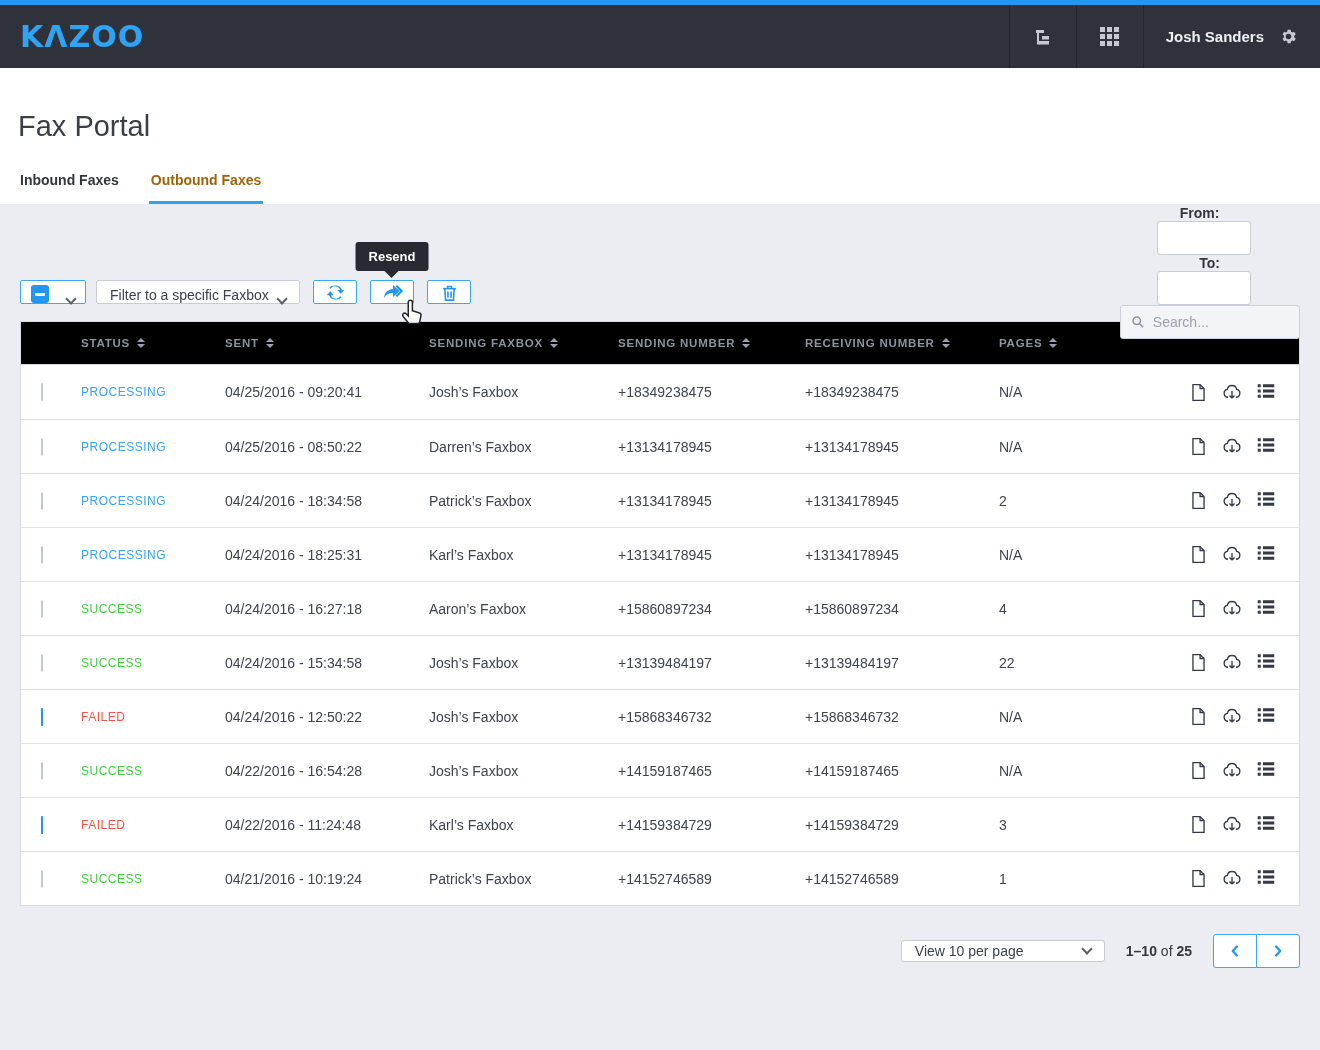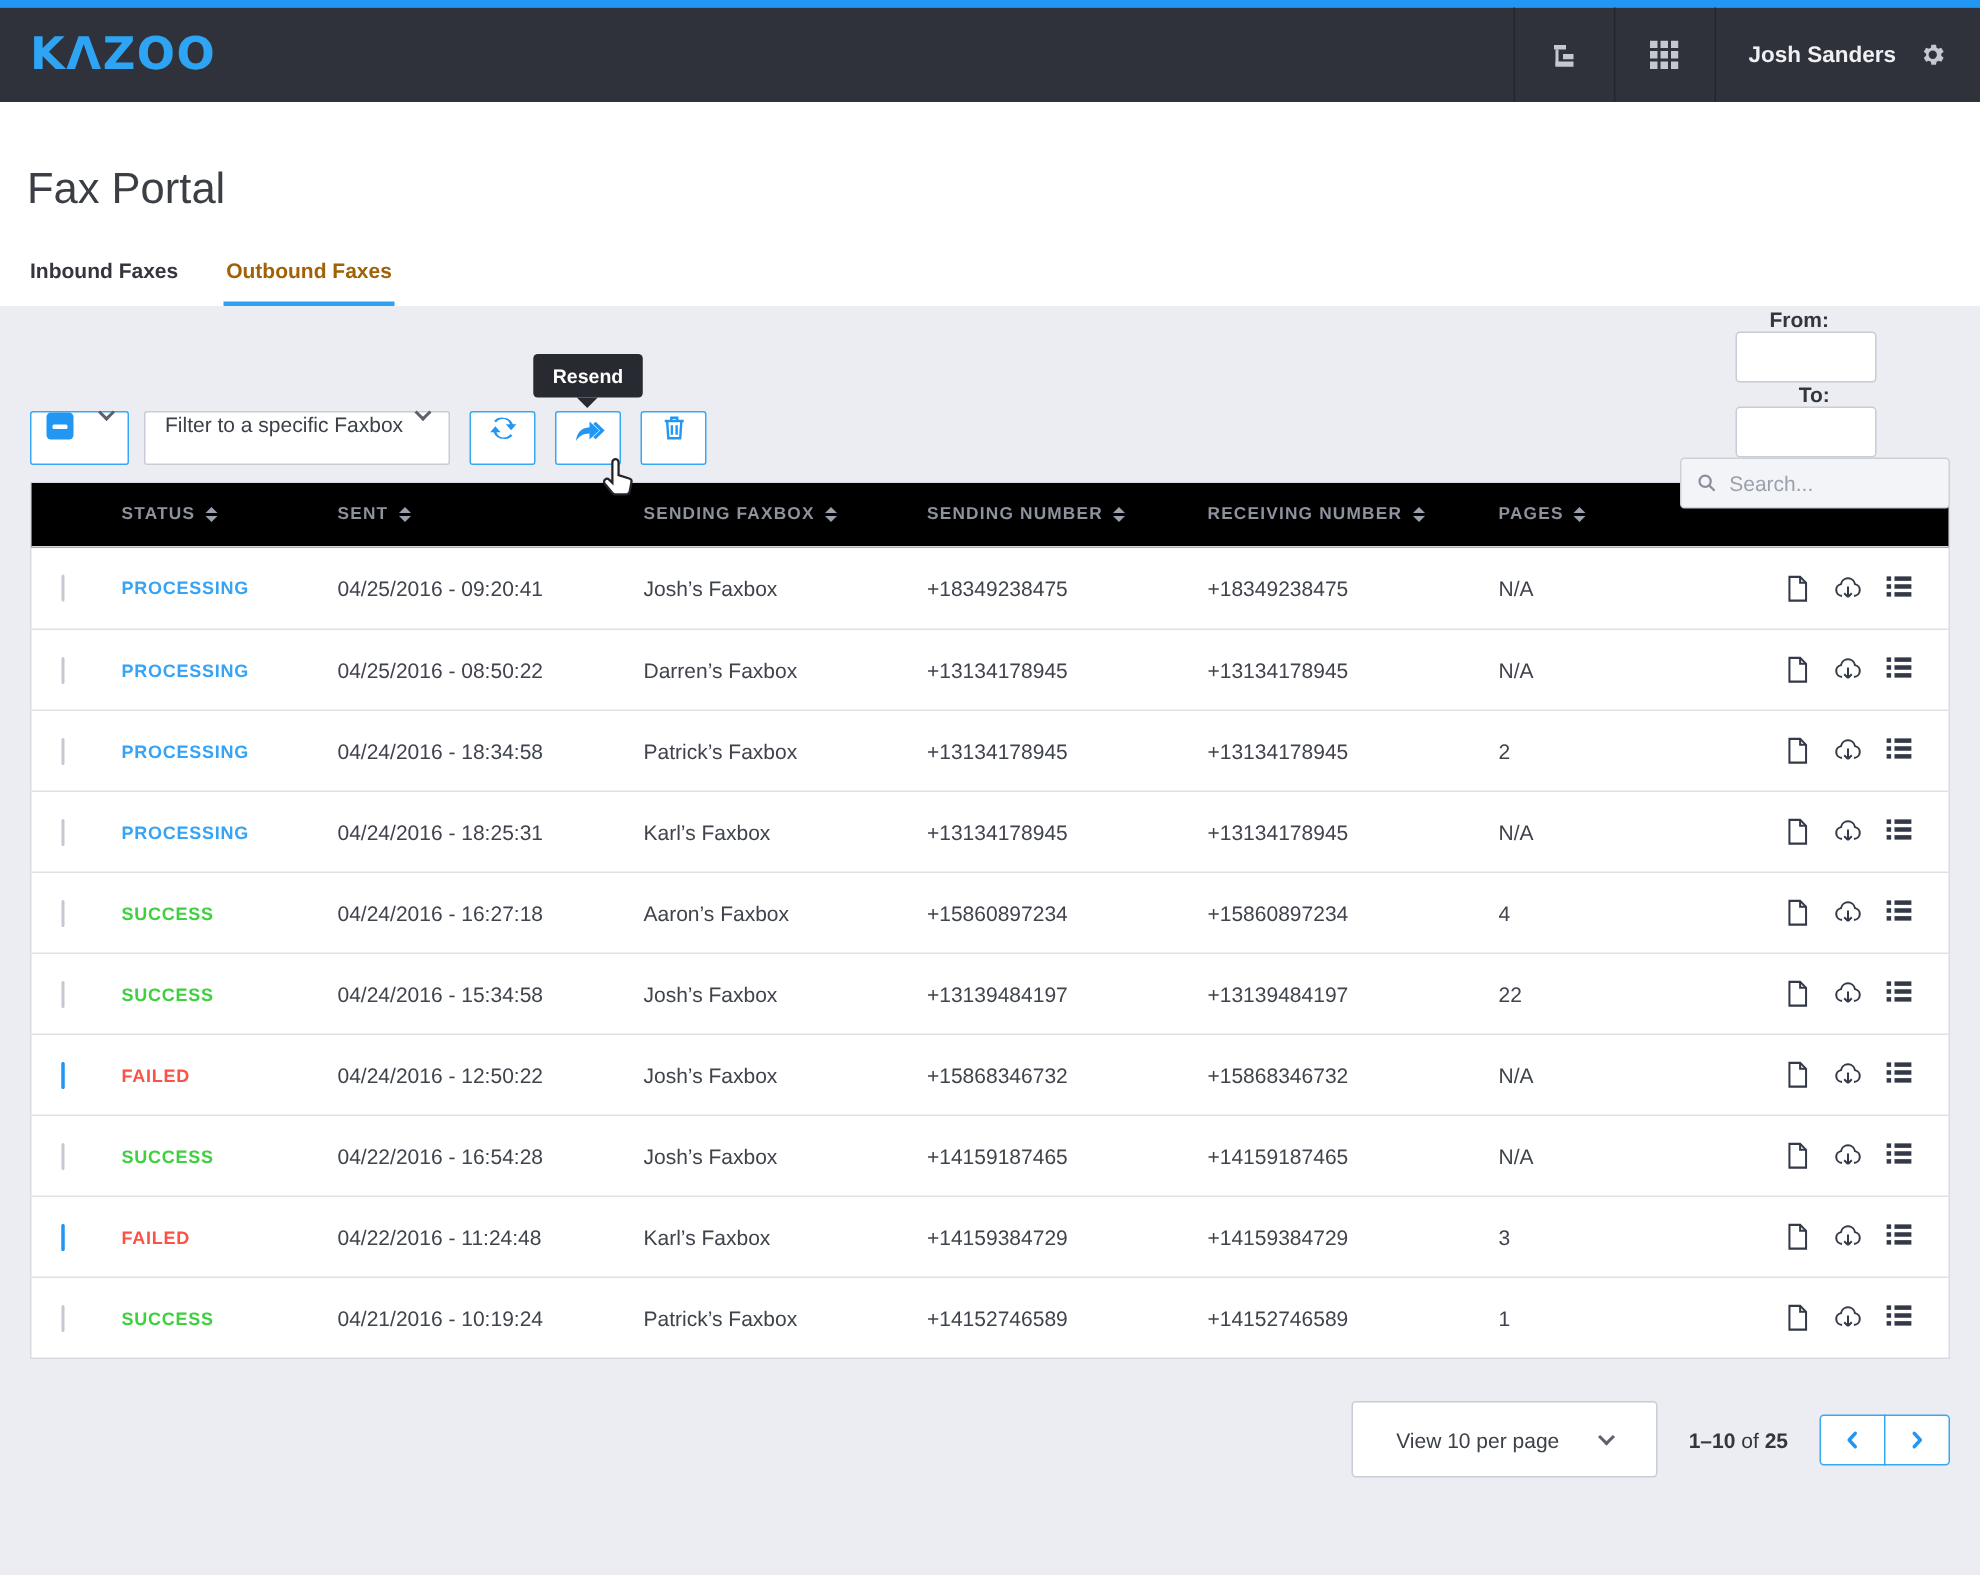--- a/index.html
+++ b/index.html
@@ -40,21 +40,21 @@
     font-size:14px; font-weight:700; padding:0 2px 13px 2px; margin-right:28px;
     color:#33363d; cursor:pointer; border-bottom:3px solid transparent;
   }
   .tab.active { color:#a16207; border-bottom-color:#2da1f2; }
   
   .content { padding:0 20px; }
   .toolbar { margin-top:50px; display:flex; justify-content:space-between; align-items:center; height:36px; }
   .tb-left { display:flex; align-items:center; }
   .tb-right { display:flex; align-items:center;flex-direction:column; }
   .dd, .icon-btn {
-    height:36px; background:#fff; border-radius:2px; display:flex; align-items:flex-start; cursor:pointer;margin-top:40px;
+    height:24px; background:#fff; border-radius:2px; display:flex; align-items:flex-end; cursor:pointer;margin-top:40px;
   }
   .select-dd { border:1px solid #3aa7f3; width:66px; justify-content:space-between; padding:0 10px; }
   .faxbox-dd { border:1px solid #c9ccd4; width:204px; justify-content:space-between; padding:0 13px; margin-left:10px; font-size:14px; color:#3c4049; }
   .icon-btn { border:1px solid #3aa7f3; width:44px; justify-content:center; margin-left:13px; position:relative; }
   .chk-master {
     width:18px; height:18px; background:#2196f3; border-radius:3px; position:relative;
   }
   .chk-master::after {
     content:""; position:absolute; left:4px; top:8px; width:10px; height:3px; background:#fff; border-radius:1px;
   }
@@ -100,30 +100,30 @@
   .t-row:first-of-type { border-top:none; }
   .c-check { padding-left:20px; }
   .rowchk {
     width:16px; height:16px; border:1px solid #c4c8d0; border-radius:2px; background:#fff; cursor:pointer; position:relative;
   }
   .rowchk.checked { background:#2196f3; border-color:#2196f3; }
   .rowchk.checked::after {
     content:""; position:absolute; left:4.5px; top:1.5px; width:4px; height:8px;
     border:solid #fff; border-width:0 2px 2px 0; transform:rotate(40deg);
   }
-  .c-status { font-size:12px; font-weight:700; letter-spacing:.5px; }
+  .c-status { font-size:12px; font-weight:400; letter-spacing:.5px; }
   .c-actions { display:flex; justify-content:flex-end; gap:15px; padding-right:24px; }
   .act { cursor:pointer; display:flex; }
   .act svg { stroke:#333947; fill:none; stroke-width:1.7; }
   .act.solid svg { fill:#333947; stroke:none; }
   
   .t-footer { margin-top:28px; display:flex; justify-content:flex-end; align-items:center; }
   .perpage {
-    width:204px; height:51px; background:#fff; border:1px solid #c9ccd4; border-radius:3px;
-    display:flex; align-items:center; justify-content:space-between; padding:0 29px;
+    width:204px; height:22px; background:#fff; border:1px solid #c9ccd4; border-radius:3px;
+    display:flex; align-items:center; justify-content:space-between; padding:0 13px;
     font-size:14px; color:#3c4049; cursor:pointer;
   }
   .range { margin:0 21px; font-size:14px; color:#33363c; }
   .range b { font-weight:700; }
   .pager { display:flex; }
   .pg-btn {
     width:44px; height:34px; background:#fff; border:1px solid #3aa7f3;
     display:flex; align-items:center; justify-content:center; cursor:pointer;
   }
   .pg-btn.prev { border-radius:3px 0 0 3px; }

